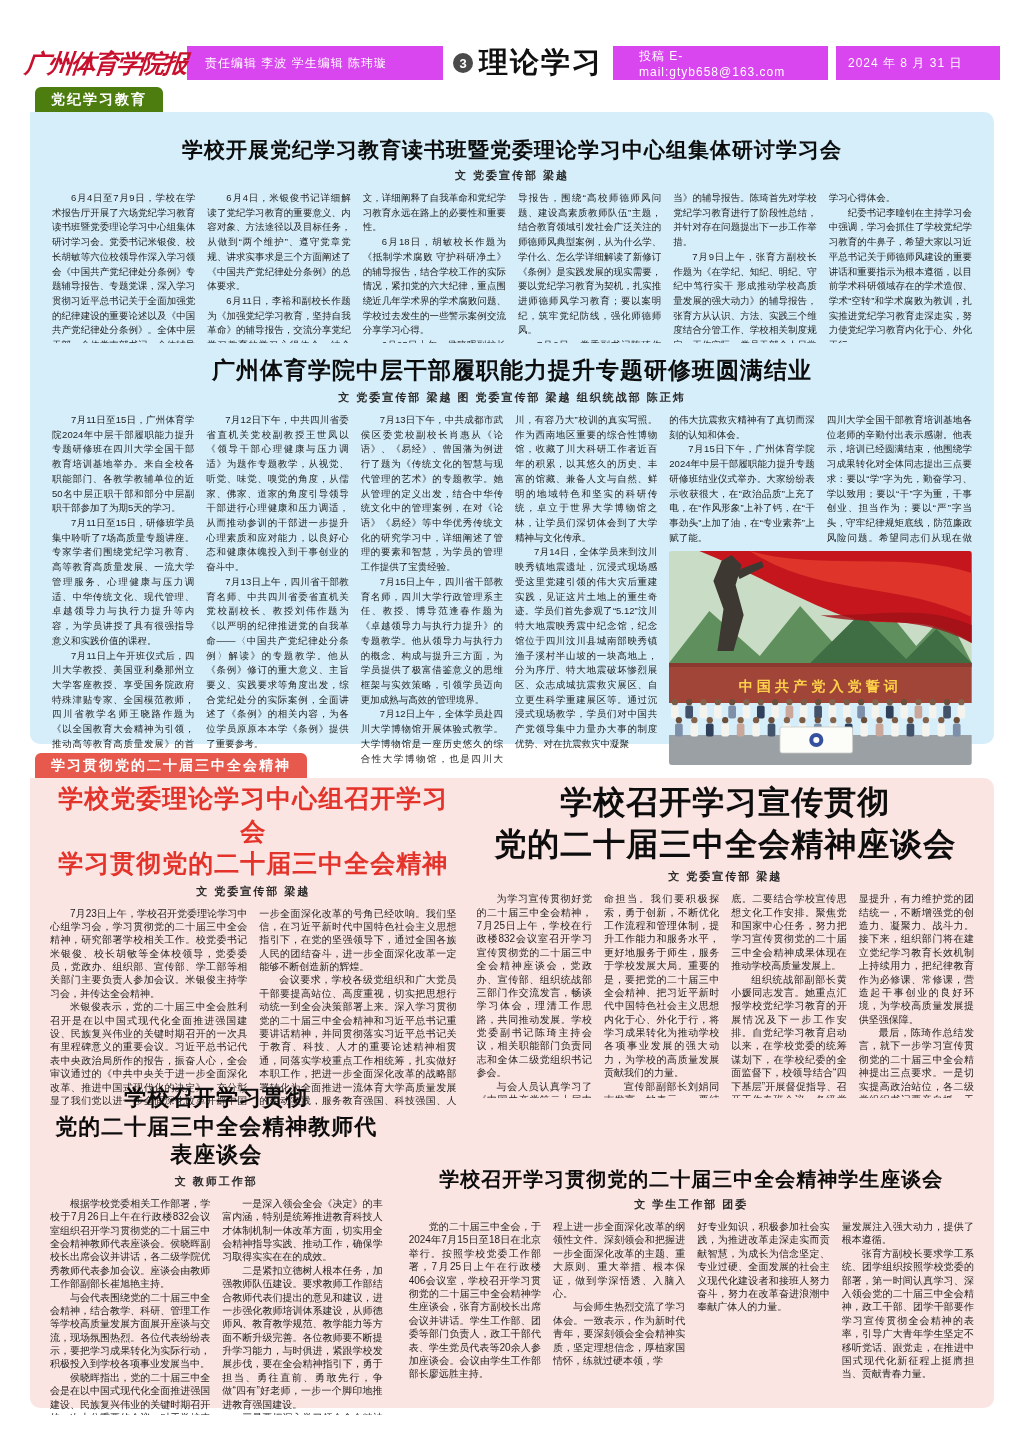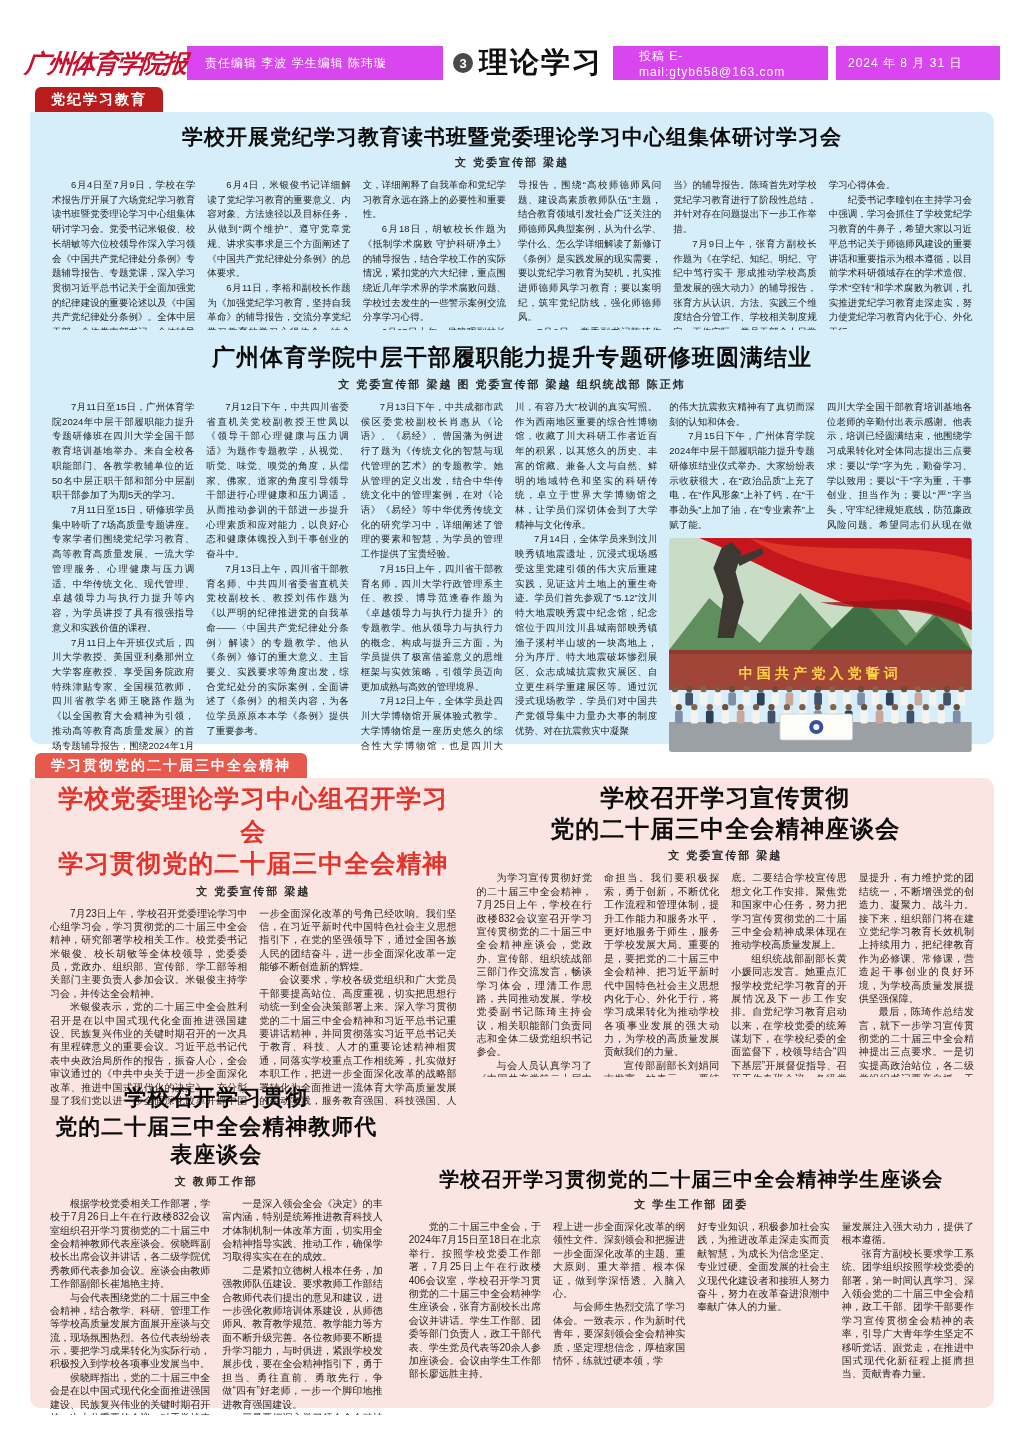--- a/index.html
+++ b/index.html
@@ -15,52 +15,52 @@
   .secmark{flex:0 0 170px;background:#fff;display:flex;align-items:center;justify-content:center;gap:6px;}
   .pgnum{width:20px;height:20px;border-radius:50%;background:#4a4a4a;color:#fff;font-size:13px;
          display:flex;align-items:center;justify-content:center;font-weight:bold;}
   .secttl{font-size:29px;font-weight:900;color:#101010;letter-spacing:2px;}
   .gbar.mail{flex:1;padding-left:26px;}
   .hgap{flex:0 0 8px;background:#fff;}
   .gbar.date{flex:0 0 152px;padding-left:12px;}
   
   .tab{position:absolute;height:25px;display:flex;align-items:center;padding:0 16px;
        color:#fff;font-size:14px;font-weight:bold;letter-spacing:2px;border-radius:6px 6px 0 0;}
-  .tab-cyan{top:87px;left:35px;background:#b91c1c;}
+  .tab-cyan{top:87px;left:35px;background:#4d7c0f;}
   .tab-red{top:753px;left:35px;background:#e7584d;}
   .bigbox{position:absolute;left:30px;width:964px;box-sizing:border-box;}
   .box-blue{top:112px;height:632px;background:#d5eefa;border-radius:0 10px 10px 10px;padding:6px 22px 12px;}
   .box-pink{top:778px;height:630px;background:#fbe5e2;border-radius:0 10px 10px 10px;padding:4px 20px;}
   
   .t-main{text-align:center;font-weight:900;color:#0d0d0d;letter-spacing:1px;}
   .by{text-align:center;font-size:11px;font-weight:bold;color:#2b2b2b;letter-spacing:2px;margin:4px 0 8px;}
   .cols{display:flex;gap:12px;overflow:hidden;}
   .col{flex:1;overflow:hidden;}
   .col p{margin:0;text-align:justify;text-indent:2em;color:#1e1e1e;}
   .col p.noind{text-indent:0;}
   .box-blue .col p{font-size:9.5px;line-height:1.55;}
   .box-pink .col p{font-size:10px;line-height:1.34;}
   
-  .a1-title{font-size:21px;margin:5px 0 0;}
+  .a1-title{font-size:21px;margin:18px 0 0;}
   .a1-cols{height:152px;}
   
   .a2-title{font-size:23px;margin:12px 0 0;}
   .a2-body{display:flex;gap:12px;height:352px;}
   .a2-left{flex:4;display:flex;gap:12px;overflow:hidden;}
   .a2-right{flex:2;display:flex;flex-direction:column;}
   .a2-right .cols{height:130px;}
   .photo-wrap{margin-top:8px;flex:1;border-radius:3px;overflow:hidden;}
   .photo-wrap svg{display:block;width:100%;height:100%;}
   
   .prow1{display:flex;gap:20px;height:298px;}
   .prow2{display:flex;gap:26px;margin-top:4px;height:284px;}
   .pl{flex:0 0 44%;}
   .pr{flex:1;}
   .t-red{color:#e4332b;font-size:25px;line-height:1.3;}
-  .t-blk{font-size:24px;line-height:1.3;}
+  .t-blk{font-size:32px;line-height:1.3;}
   .t-teach{font-size:22px;line-height:1.3;}
   .t-stud{font-size:20px;}
   .pl .cols{height:198px;}
   .pr .cols{height:206px;}
   .teach{flex:0 0 36%;}
   .teach .cols{height:218px;}
   .stud{flex:1;padding-top:82px;}
   .stud .cols{height:160px;}
 </style>
 </head>

